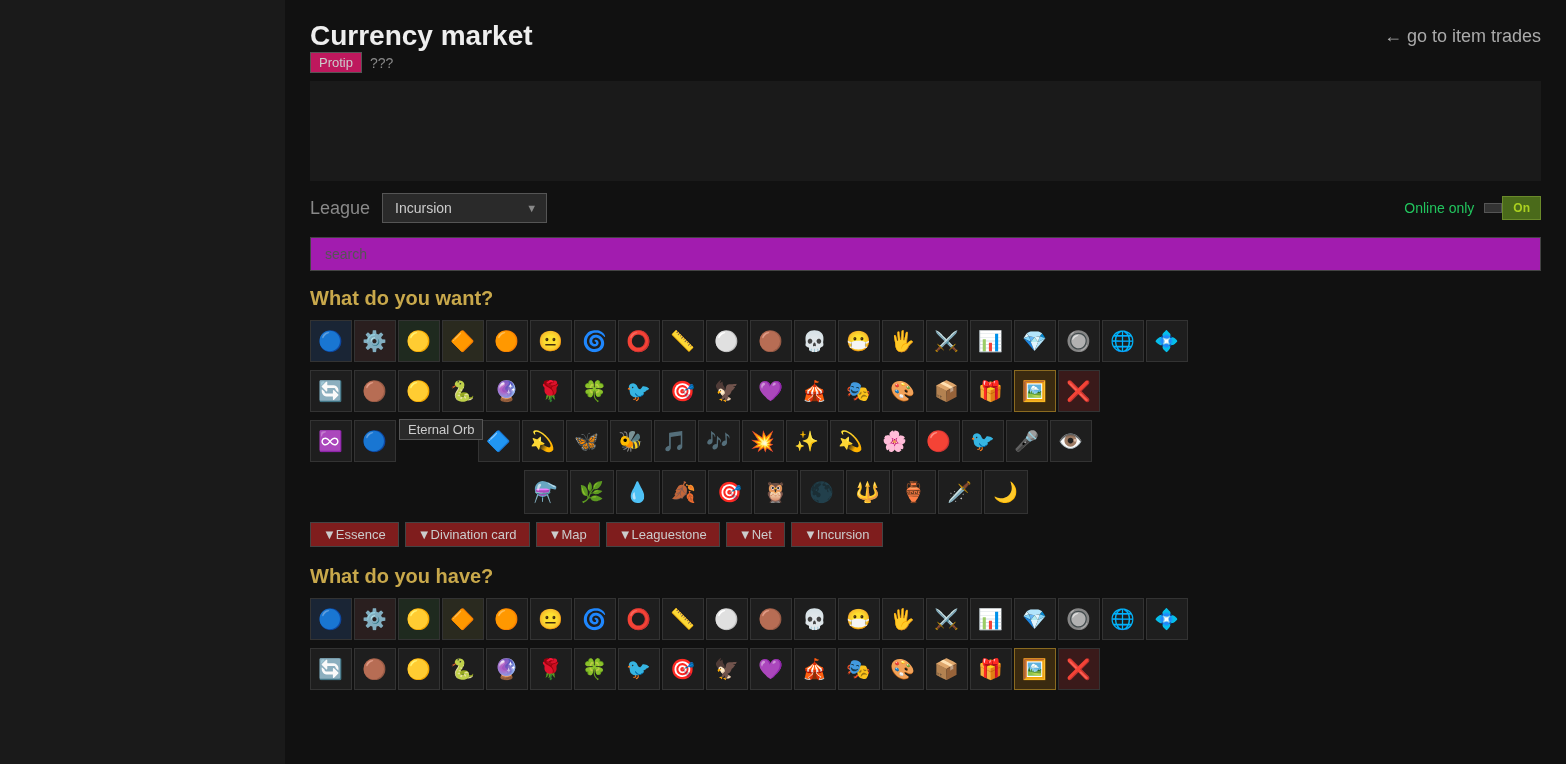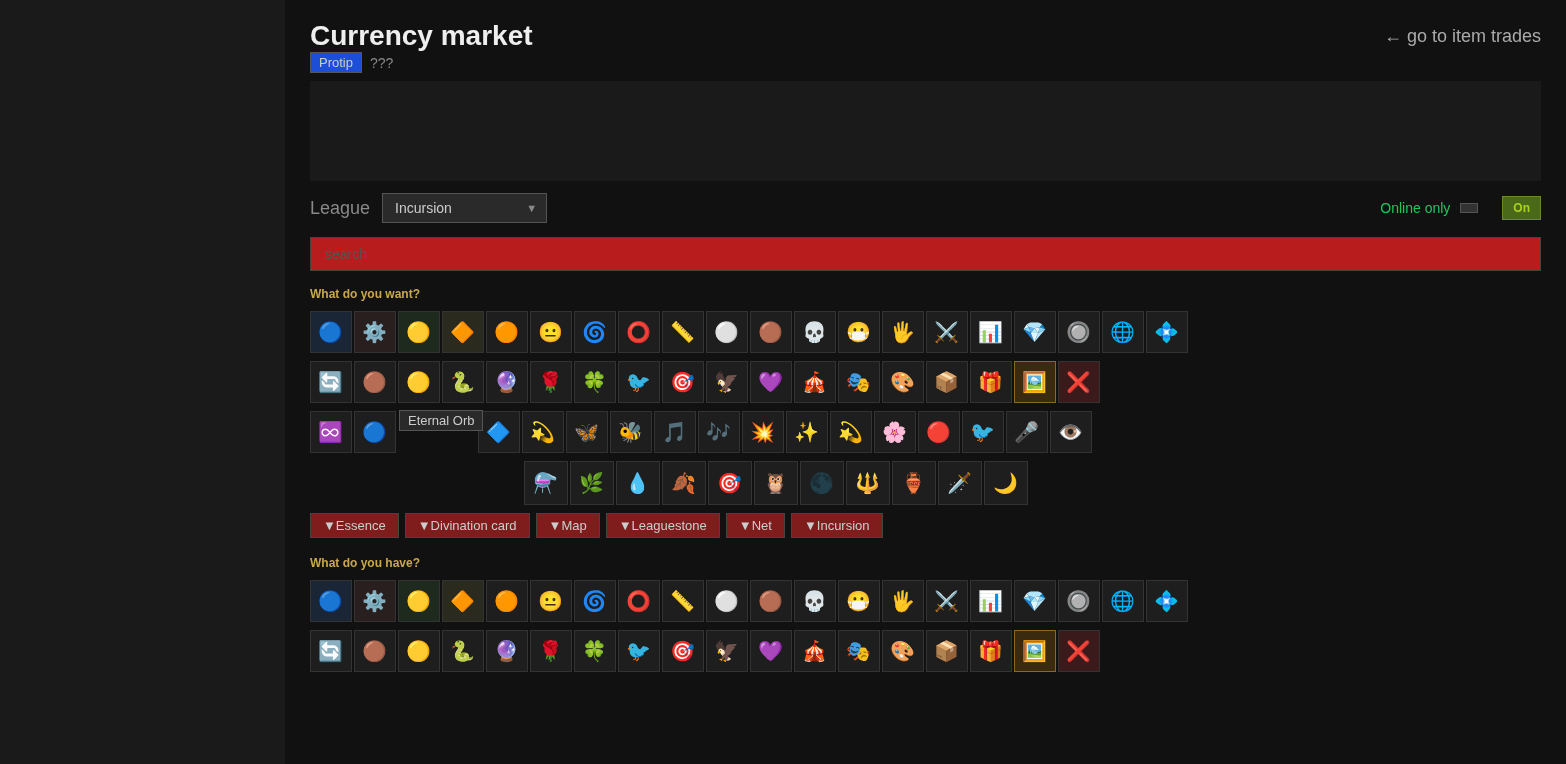--- a/index.html
+++ b/index.html
@@ -39,21 +39,21 @@
       cursor: pointer;
       text-decoration: none;
     }
     #protip-bar {
       display: flex;
       align-items: center;
       gap: 8px;
       margin-bottom: 8px;
     }
     .protip-badge {
-      background: #1d4ed8;
+      background: #be185d;
       border: 1px solid #555;
       color: #ccc;
       padding: 2px 8px;
       font-size: 13px;
     }
     .protip-text {
       color: #888;
       font-size: 14px;
     }
     #ad-area {
@@ -125,51 +125,50 @@
       display: flex;
       align-items: center;
       gap: 10px;
     }
     .online-label {
       color: #22c55e;
     }
     .toggle-switch {
       display: flex;
       align-items: center;
-      gap: 24px;
     }
     .toggle-off {
       background: #333;
       border: 1px solid #555;
       padding: 4px 8px;
       color: #888;
       font-size: 12px;
     }
     .toggle-on {
       background: #4a6a1a;
       border: 1px solid #6a8a2a;
       padding: 4px 10px;
       color: #aad020;
       font-size: 12px;
       font-weight: bold;
     }
     #search-bar {
       width: 100%;
-      background: #b91c1c;
+      background: #a21caf;
       border: 1px solid #444;
       color: #ccc;
       padding: 8px 14px;
       font-size: 14px;
       margin-bottom: 16px;
       outline: none;
     }
     #search-bar::placeholder { color: #555; }
     .section-title {
       color: #c8a84b;
-      font-size: 12px;
+      font-size: 20px;
       font-weight: bold;
       margin-bottom: 10px;
     }
     .currency-grid {
       display: flex;
       flex-wrap: wrap;
       gap: 2px;
       margin-bottom: 8px;
     }
     .currency-cell {

